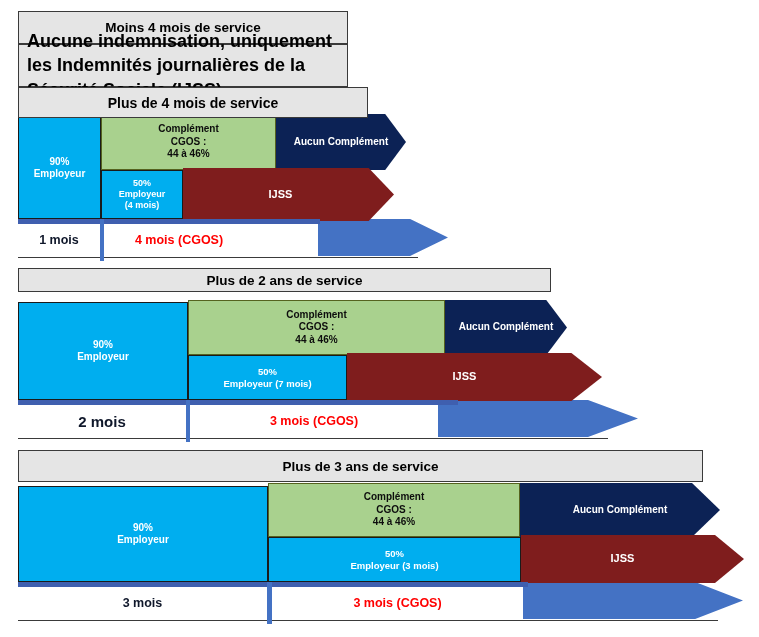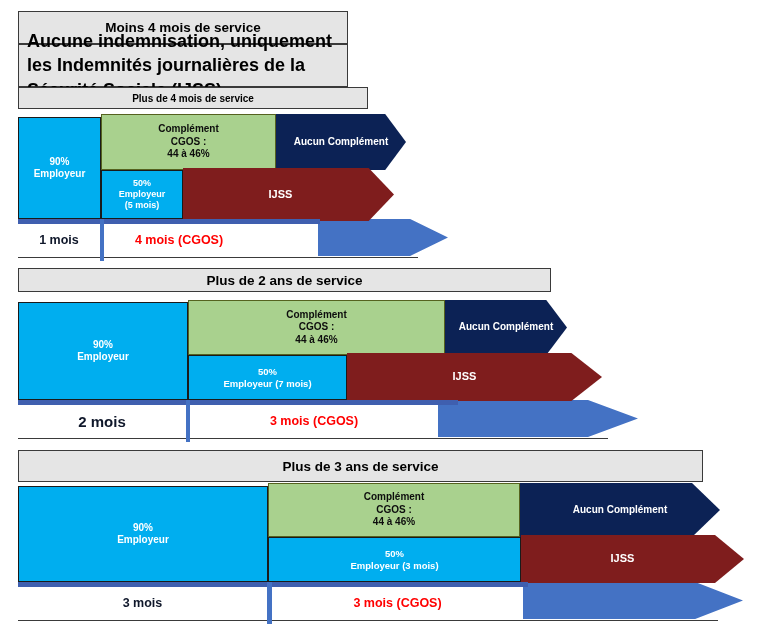--- a/index.html
+++ b/index.html
@@ -73,21 +73,21 @@
   <div>
 
     <div class="abs hdr" style="left:18px;top:11px;width:330px;height:33px;font-size:13.5px;">
       <span>Moins 4 mois de service</span>
     </div>
 
     <div class="abs hdr left" style="left:18px;top:44px;width:330px;height:43px;font-size:18px;">
       <span>Aucune indemnisation, uniquement les Indemnités journalières de la Sécurité Sociale (IJSS)</span>
     </div>
 
-    <div class="abs hdr" style="left:18px;top:87px;width:350px;height:22px;font-size:10px;">
+    <div class="abs hdr" style="left:18px;top:87px;width:350px;height:31px;font-size:14px;">
       <span>Plus de 4 mois de service</span>
     </div>
 
     <div class="abs seg cyan" style="left:18px;top:117px;width:83px;height:102px;font-size:10px;z-index:5;">
       <span>
         <span class="lbl">90%</span>
         <span class="lbl">Employeur</span>
       </span>
     </div>
 
@@ -104,21 +104,21 @@
       <span>
         <span class="lbl">Aucun</span>
         <span class="lbl">Complément</span>
       </span>
     </div>
 
     <div class="abs seg cyan" style="left:101px;top:170px;width:82px;height:49px;font-size:9px;z-index:5;">
       <span>
         <span class="lbl">50%</span>
         <span class="lbl">Employeur</span>
-        <span class="lbl">(5 mois)</span>
+        <span class="lbl">(4 mois)</span>
       </span>
     </div>
 
     <div class="abs arrow-cyan" style="left:183px;top:168px;width:211px;height:53px;font-size:11px;z-index:5;
                 clip-path:polygon(0 0, 88% 0, 100% 50%, 88% 100%, 0 100%);">
       <span class="lbl" style="transform:translateX(-8px);">IJSS</span>
     </div>
 
     <div class="topbar" style="left:18px;top:219px;width:302px;height:5px;"></div>
 

